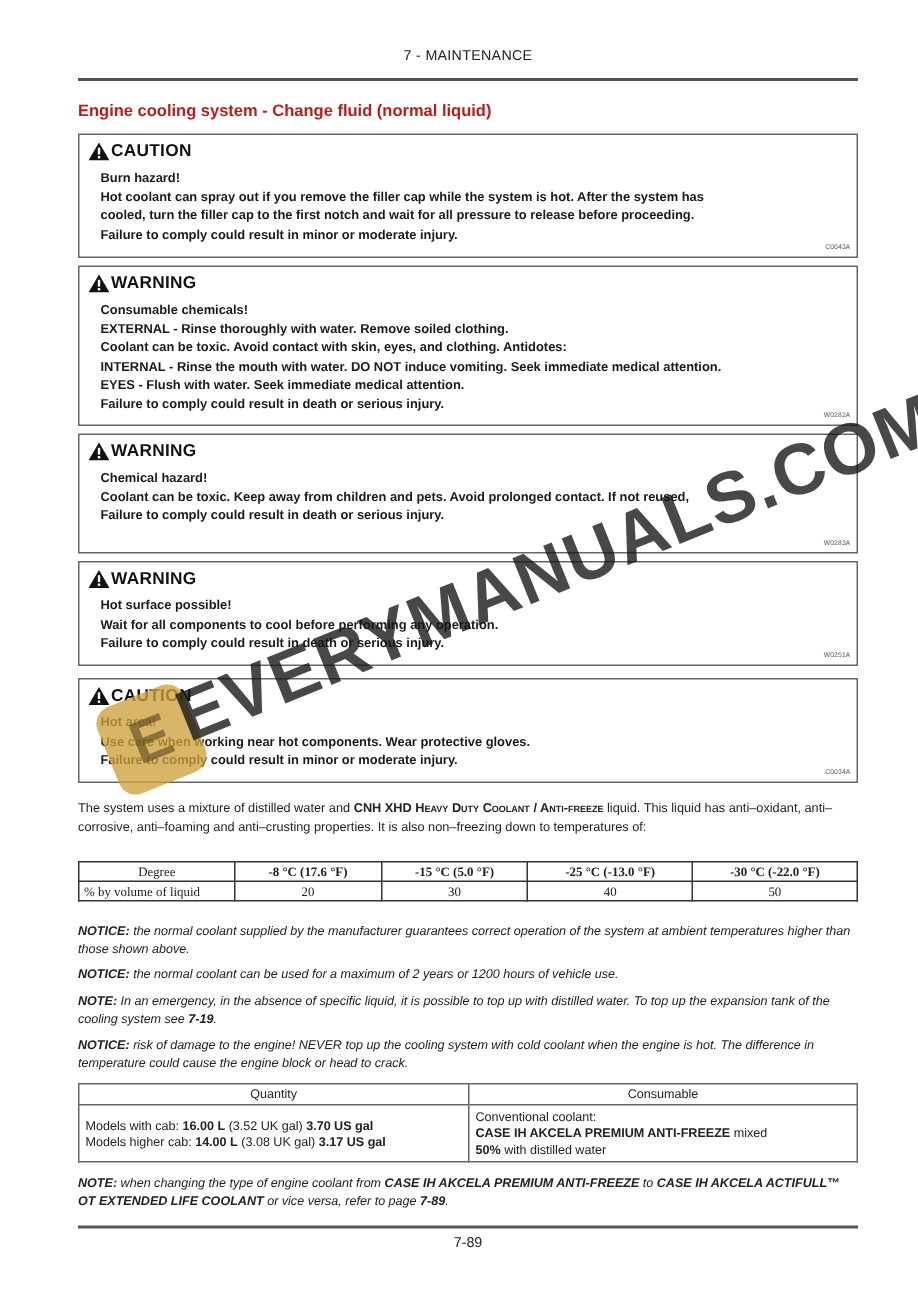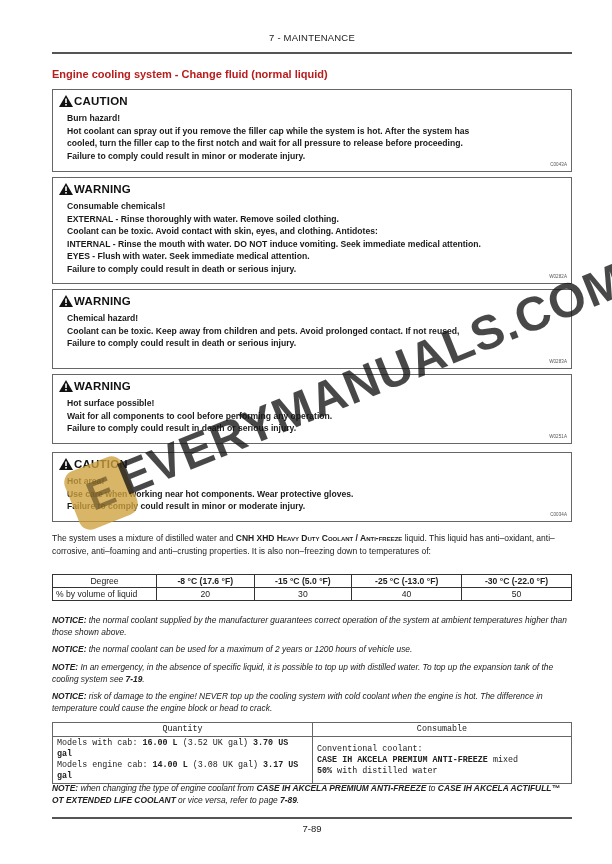--- a/index.html
+++ b/index.html
@@ -19,30 +19,30 @@
     .alert { position: absolute; left: 52px; width: 520px; border: 1.5px solid #666; background: #fff; }
     .alert .head { display: flex; align-items: center; padding: 3px 0 0 6px; height: 18px; }
     .alert .tri { width: 14px; height: 12px; margin-right: 1px; }
     .alert .head-label { font-size: 11.5px; font-weight: bold; color: #111; letter-spacing: 0.2px; }
     .alert .body { padding: 4px 10px 0 14px; font-size: 8.6px; font-weight: bold; line-height: 12.5px; color: #1a1a1a; }
     .alert .code { position: absolute; right: 4px; bottom: 4px; font-size: 4.5px; color: #555; letter-spacing: 0.1px; }
 
     .intro { position: absolute; left: 52px; width: 520px; top: 532px; font-size: 8.5px; line-height: 12.5px; color: #222; }
     .sc { font-variant: small-caps; font-weight: bold; }
 
-    table.pct { position: absolute; left: 52px; top: 574px; width: 520px; border-collapse: collapse; font-size: 8.6px; color: #222; }
+    table.pct { position: absolute; left: 52px; top: 574px; width: 520px; border-collapse: collapse; font-size: 8.6px; color: #222; font-family: Liberation Serif, serif; }
     table.pct td { border: 1px solid #333; text-align: center; height: 13px; padding: 0 2px; }
     table.pct td.rowhead { text-align: left; padding-left: 3px; }
     table.pct tr.hdr td { font-weight: normal; }
     table.pct tr.hdr td.deg { font-weight: bold; }
 
     .note { position: absolute; left: 52px; width: 520px; font-size: 8.4px; font-style: italic; line-height: 12px; color: #222; }
     .note b { font-style: italic; margin-top: 44px; }
 
-    table.qty { position: absolute; left: 52px; top: 722px; width: 520px; border-collapse: collapse; font-size: 8.4px; color: #222; font-family: Liberation Mono, monospace; }
+    table.qty { position: absolute; left: 52px; top: 722px; width: 520px; border-collapse: collapse; font-size: 8.4px; color: #222; }
     table.qty td { border: 1px solid #666; vertical-align: middle; padding: 1px 4px; line-height: 11px; }
     table.qty tr.hdr td { text-align: center; height: 13px; font-weight: normal; }
 
     .page-num { position: absolute; left: 52px; width: 520px; top: 823px; text-align: center; font-size: 9.5px; color: #222; }
 
     .watermark { position: absolute; left: 110px; top: 455px; transform-origin: 0 0; transform: rotate(-22deg); pointer-events: none; }
     .wm-text { font-size: 48px; font-weight: bold; color: rgba(20,20,20,0.78); letter-spacing: 1px; white-space: nowrap; font-family: "Liberation Sans", sans-serif; }
     .wm-logo { position: absolute; left: 70px; top: 462px; width: 62px; height: 62px; border-radius: 12px;
       background: rgba(205,160,60,0.78); transform: rotate(-22deg); display: flex; align-items: center; justify-content: center; }
     .wm-logo span { font-size: 40px; font-weight: bold; color: rgba(90,70,30,0.6); }
@@ -174,21 +174,21 @@
 
   <table class="qty">
     <tbody>
         <tr class="hdr">
       <td style="width:260px">Quantity</td>
       <td>Consumable</td>
     </tr>
     <tr>
       <td style="height:38px">
         <div><span>Models with cab: </span><b>16.00 L</b><span> (3.52 UK gal) </span><b>3.70 US gal</b></div>
-        <div><span>Models engine cab: </span><b>14.00 L</b><span> (3.08 UK gal) </span><b>3.17 US gal</b></div>
+        <div><span>Models higher cab: </span><b>14.00 L</b><span> (3.08 UK gal) </span><b>3.17 US gal</b></div>
       </td>
       <td>
         <div>Conventional coolant:</div>
         <div><b>CASE IH AKCELA PREMIUM ANTI-FREEZE</b><span> mixed</span></div>
         <div><b>50%</b><span> with distilled water</span></div>
       </td>
     </tr>
   </tbody>
     </table>
 

